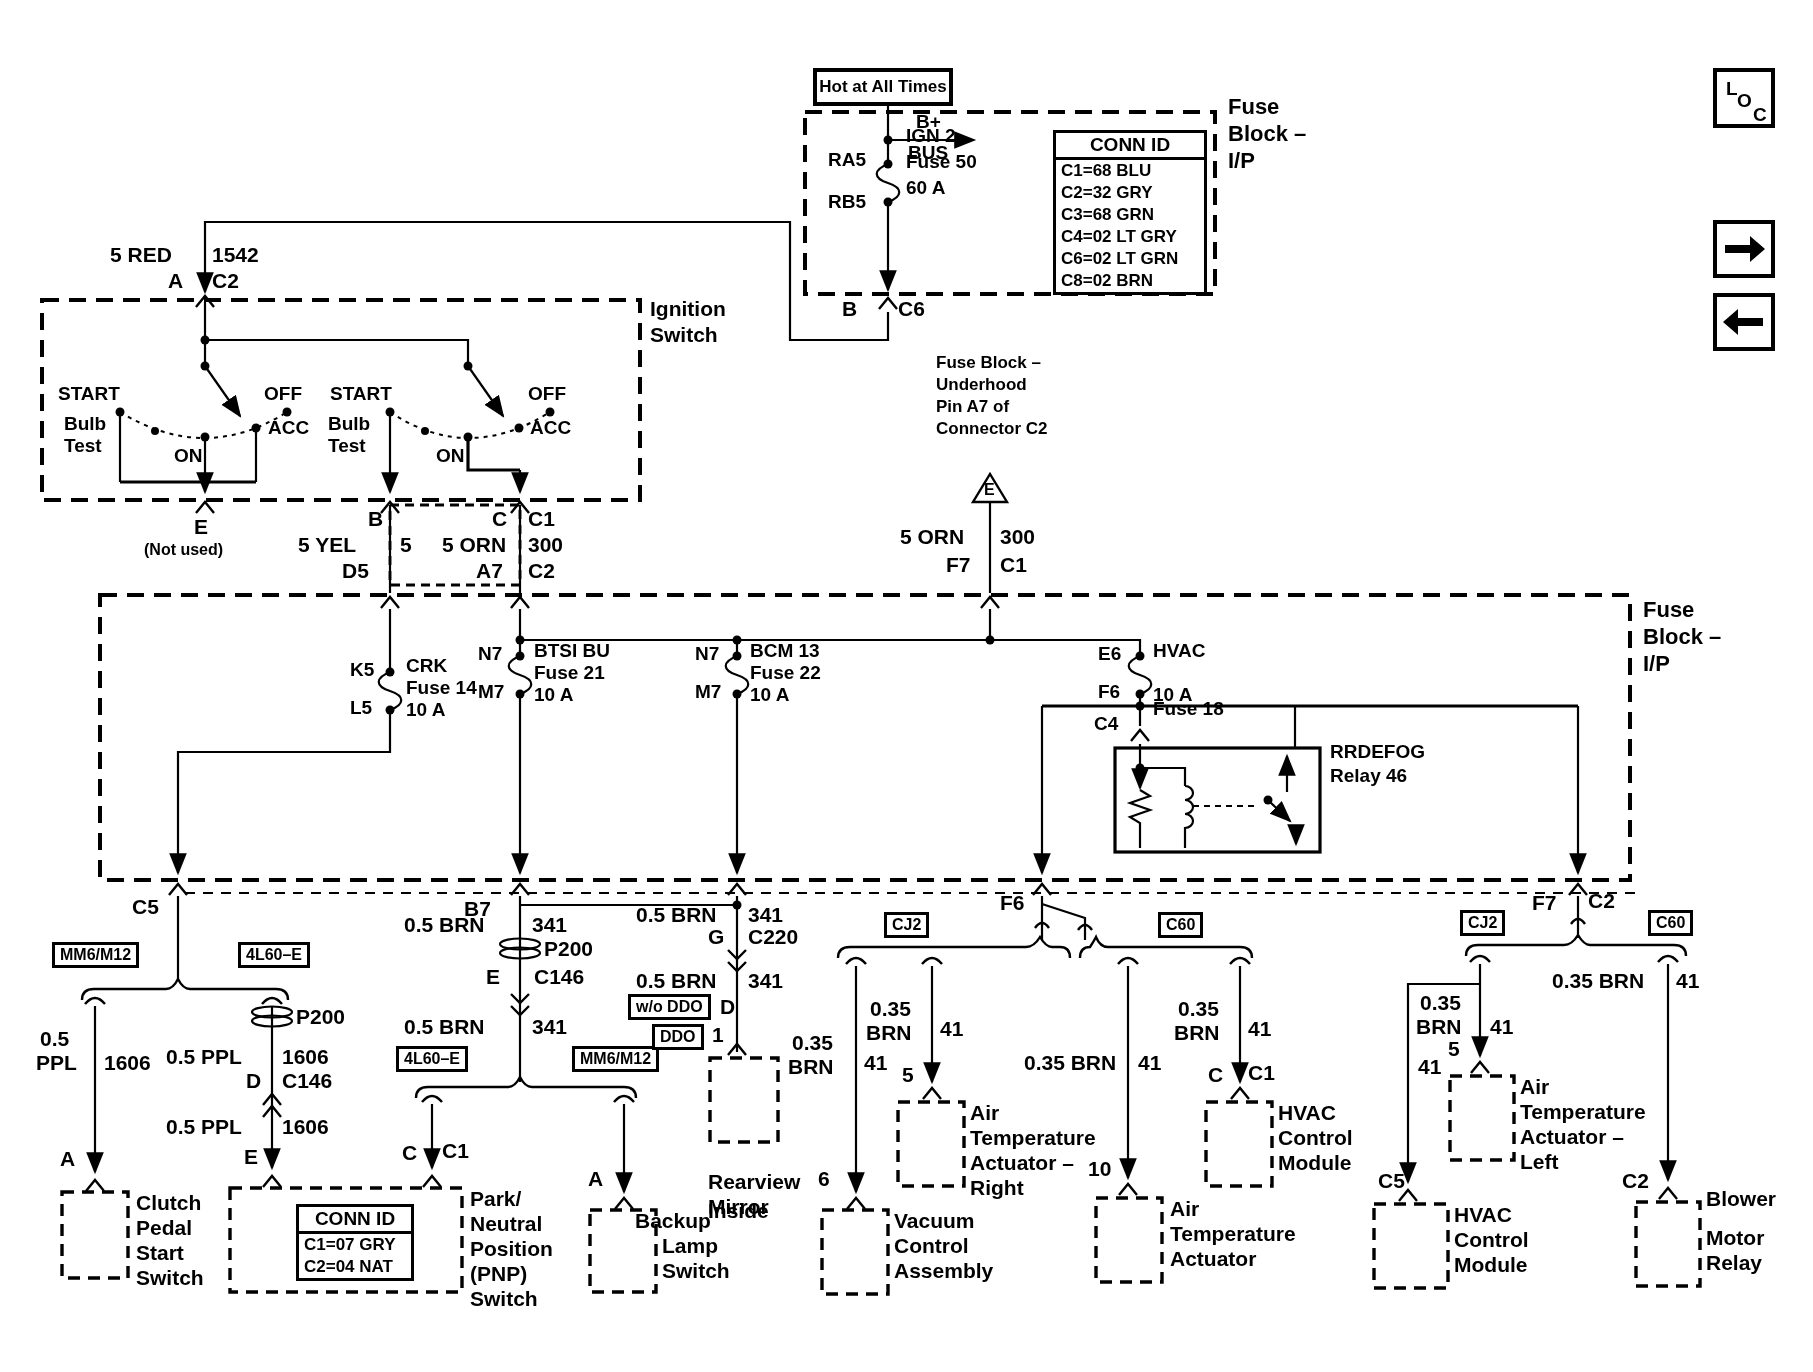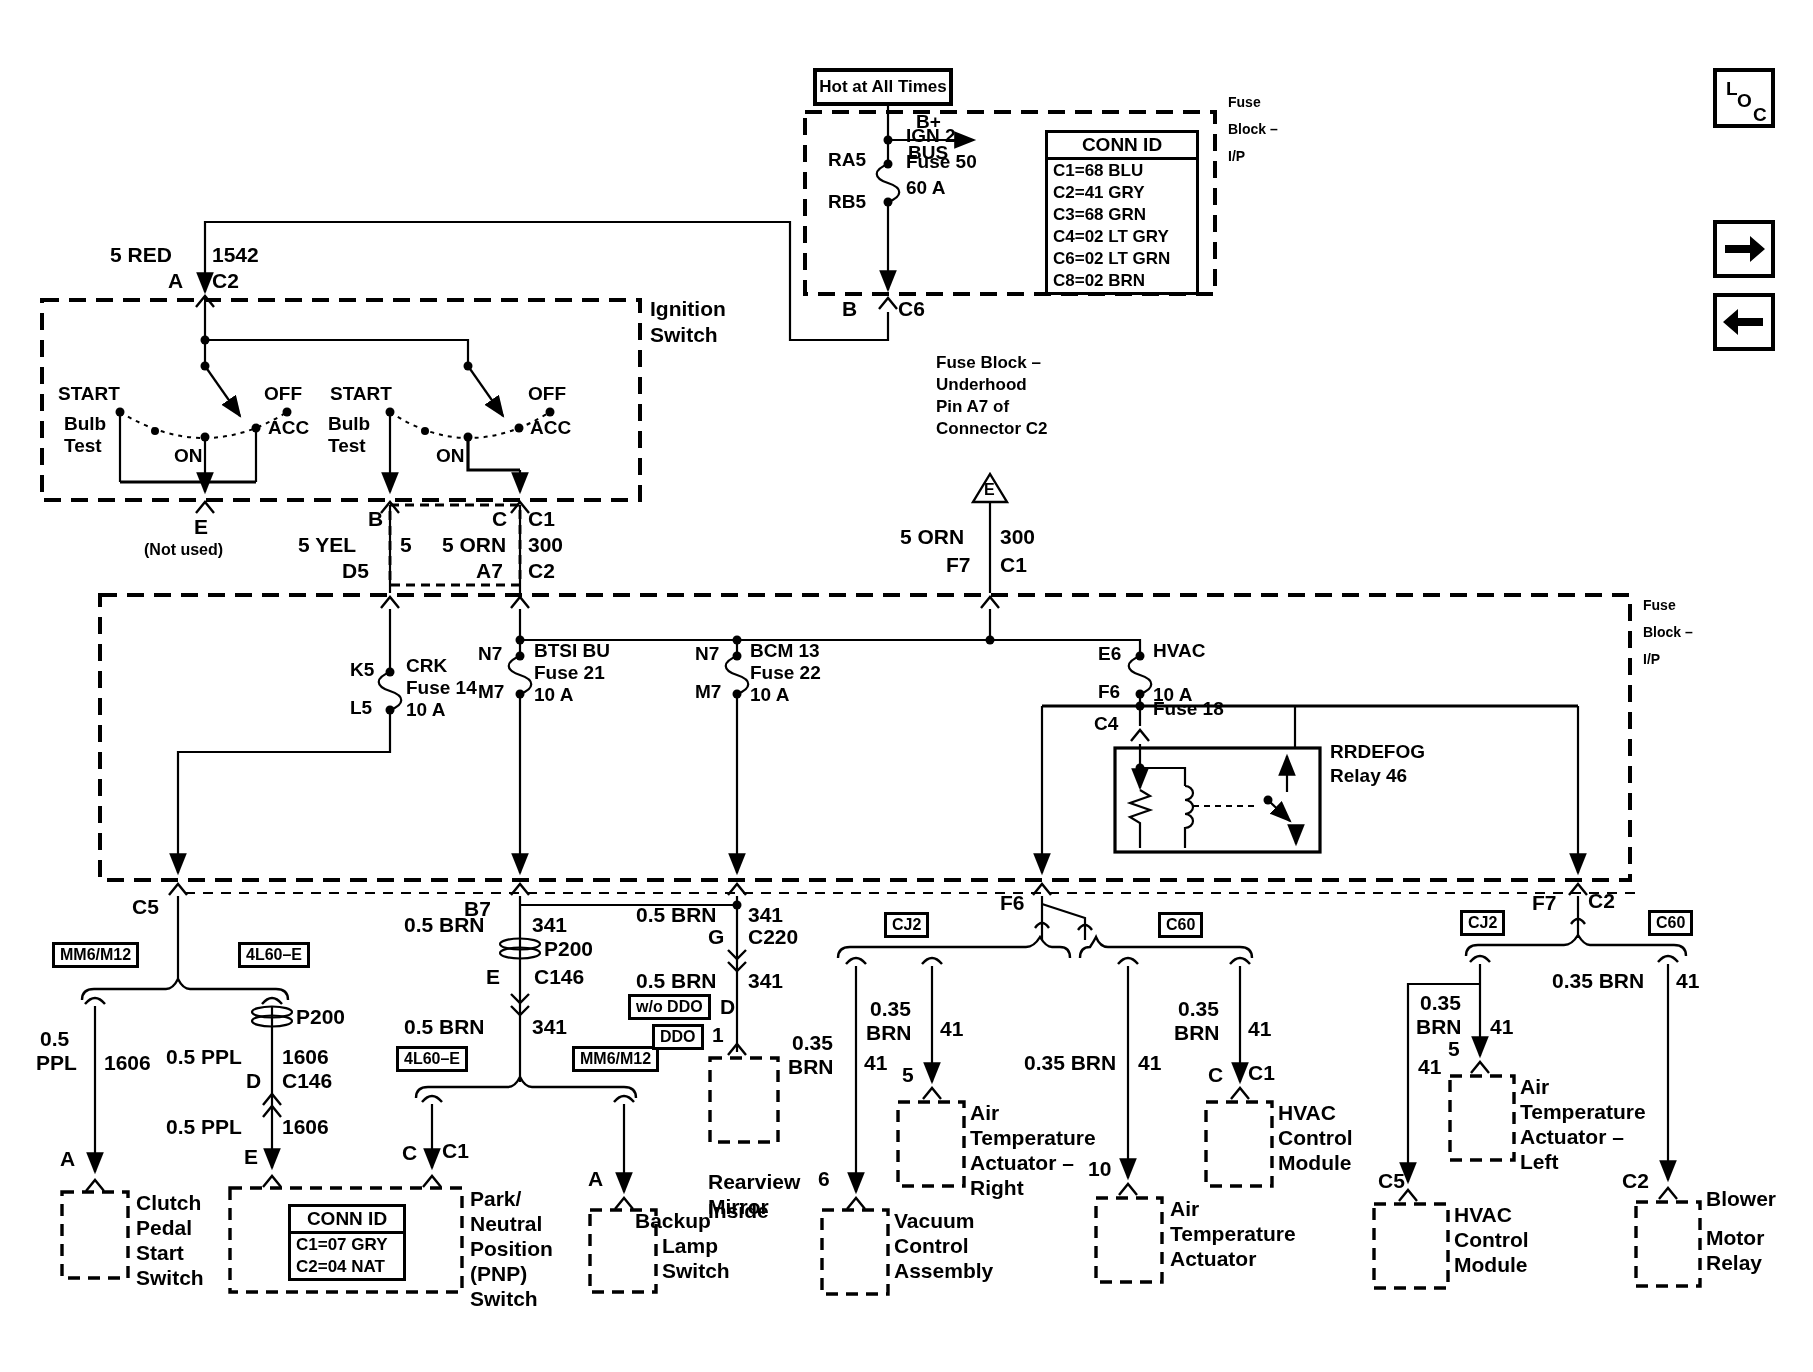--- a/index.html
+++ b/index.html
@@ -1,25 +1,25 @@
 <!DOCTYPE html>
 <html><head>
 <meta charset="utf-8">
 <style>
   html,body{margin:0;padding:0;background:#fff;}
   #stage{position:relative;width:1813px;height:1372px;background:#fff;overflow:hidden;
          font-family:"Liberation Sans",sans-serif;color:#000;}
   #art{position:absolute;left:0;top:0;}
   .lbl{position:absolute;font:bold 21px "Liberation Sans",sans-serif;color:#000;white-space:nowrap;line-height:1.05;}
-  .s19{font-size:19px}.s17{font-size:17px}.s16{font-size:16px}.s22{font-size:14px}
+  .s19{font-size:19px}.s17{font-size:17px}.s16{font-size:16px}.s22{font-size:22px}
   .tag{position:absolute;border:3px solid #000;background:#fff;font:bold 16px "Liberation Sans",sans-serif;
        padding:1px 5px;white-space:nowrap;}
   .hotbox{position:absolute;left:813px;top:68px;width:132px;height:30px;border:4px solid #000;
           display:flex;align-items:center;justify-content:center;font:bold 17px "Liberation Sans",sans-serif;background:#fff;}
-  .ctable{position:absolute;border:3px solid #000;background:#fff;}
+  .ctable{position:absolute;border:3px solid #000;background:#fff;margin-left:8px;}
   .ctable .hd{font:bold 19px "Liberation Sans",sans-serif;text-align:center;border-bottom:3px solid #000;padding:1px 4px;}
   .ctable .rw{font:bold 17px "Liberation Sans",sans-serif;padding:1px 5px;}
   .locbox span{position:absolute;font:bold 19px "Liberation Sans",sans-serif;}
 </style>
 </head>
 <body>
 
 <div id="stage">
 
 <svg id="art" width="1813" height="1372" viewBox="0 0 1813 1372">
@@ -276,21 +276,21 @@
 <span class="lbl s19" style="left:908px;top:143px">BUS</span>
 <span class="lbl s19" style="left:828px;top:150px">RA5</span>
 <span class="lbl s19" style="left:828px;top:192px">RB5</span>
 <span class="lbl s19" style="left:906px;top:126px">IGN 2</span>
 <span class="lbl s19" style="left:906px;top:152px">Fuse 50</span>
 <span class="lbl s19" style="left:906px;top:178px">60 A</span>
 
 <div class="ctable" style="left:1045px;top:130px;width:148px">
   <div class="hd">CONN ID</div>
   <div class="rw">C1=68 BLU</div>
-  <div class="rw">C2=41 GRY</div>
+  <div class="rw">C2=32 GRY</div>
   <div class="rw">C3=68 GRN</div>
   <div class="rw">C4=02 LT GRY</div>
   <div class="rw">C6=02 LT GRN</div>
   <div class="rw">C8=02 BRN</div>
 </div>
 
 <span class="lbl" style="left:842px;top:298px">B</span>
 <span class="lbl" style="left:898px;top:298px">C6</span>
 
 <span class="lbl" style="left:110px;top:244px">5 RED</span>

